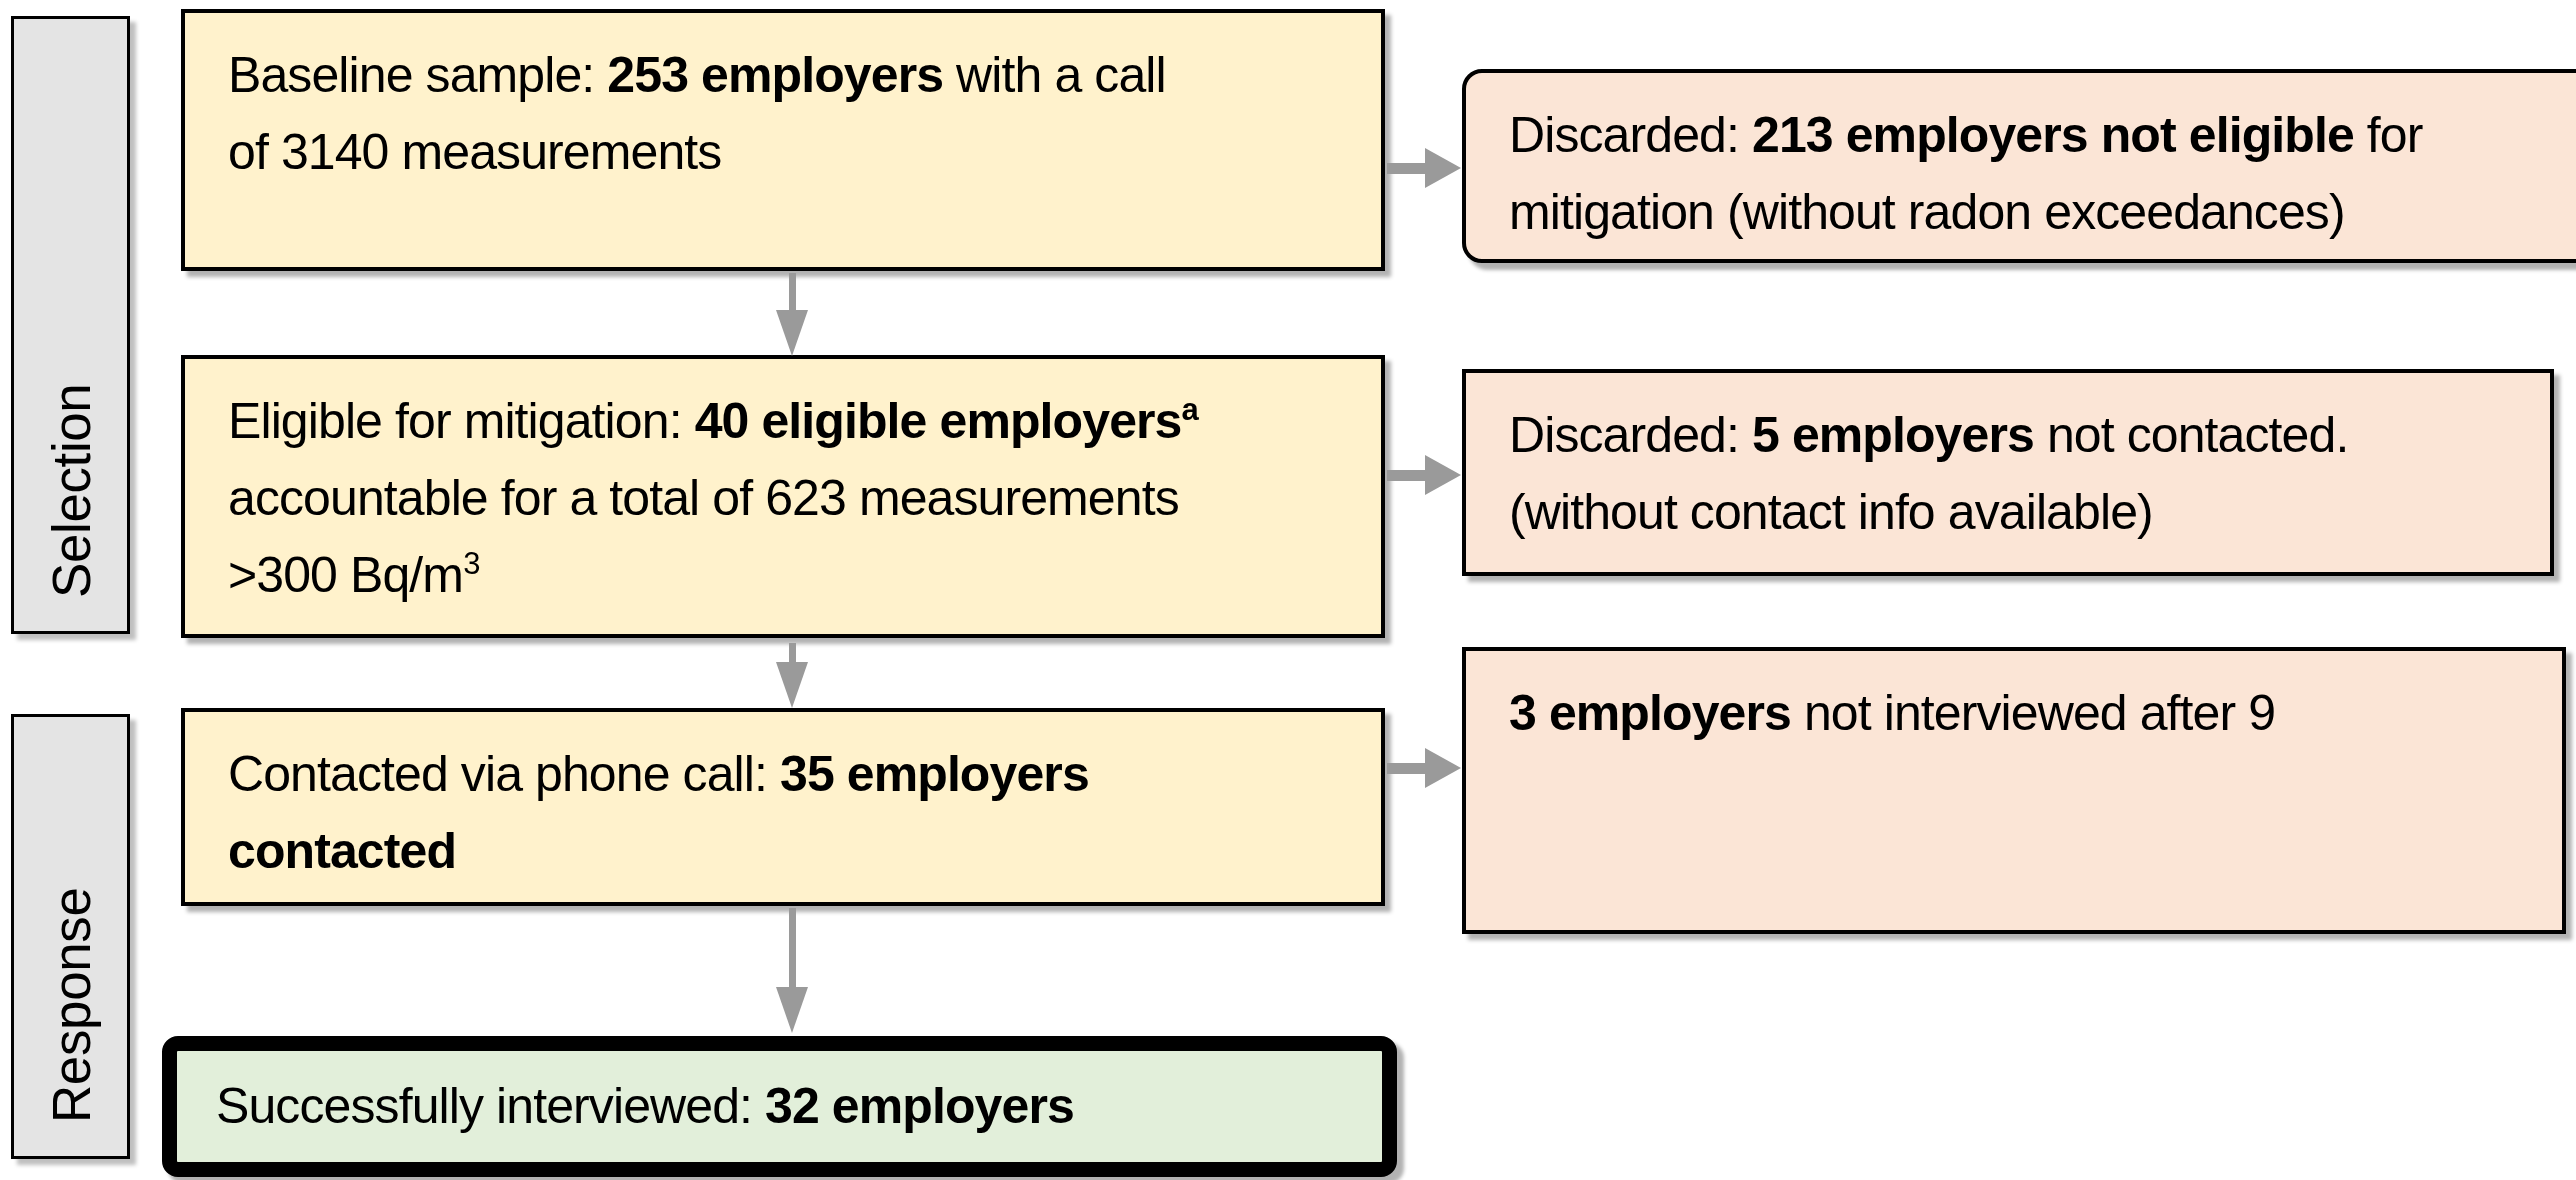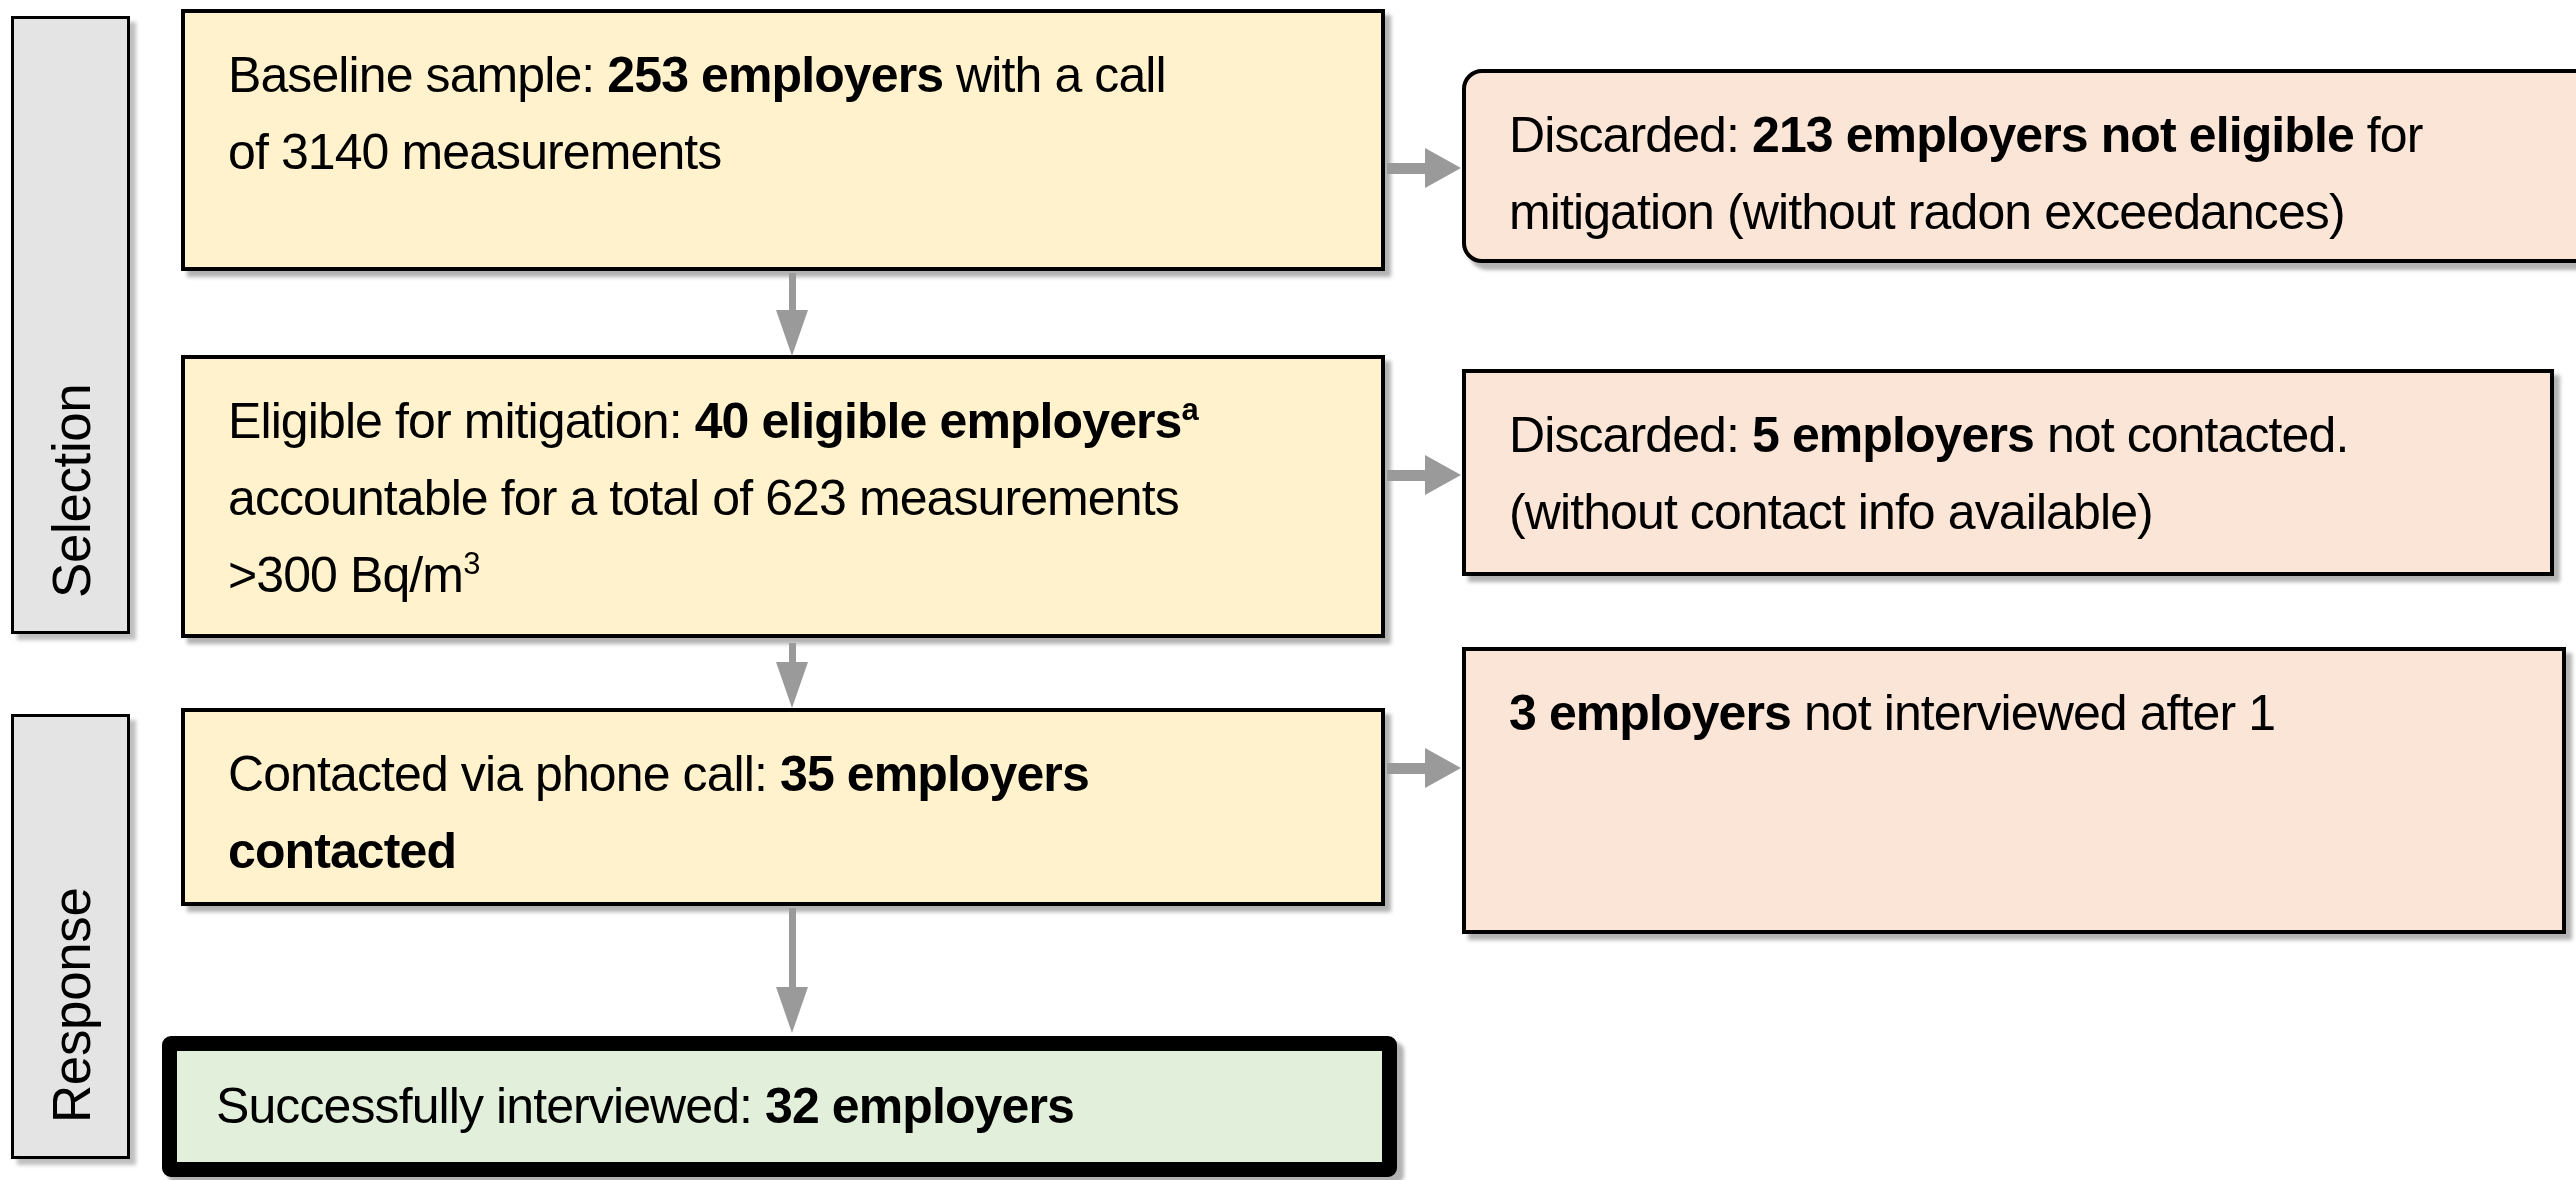--- a/index.html
+++ b/index.html
@@ -12,21 +12,21 @@
     position:absolute;
     box-sizing:border-box;
     border:4.7px solid var(--c-border,#000);
     box-shadow:6.3px 6.3px 3.9px rgba(0,0,0,0.30);
   }
   .flow{background:var(--c-flow,#FFF2CC);}
   .discard{background:var(--c-discard,#FBE5D6);}
   .final{
     background:var(--c-final,#E2EFDA);
     border-width:15.7px;
-    border-radius:9px;
+    border-radius:16px;
   }
   .stage{
     background:var(--c-stage,#E4E4E4);
     border-width:3.1px;
     box-shadow:5.5px 5.5px 3.9px rgba(0,0,0,0.25);
   }
   .box-text{
     position:absolute;left:0;top:0;right:0;bottom:0;
     padding:23.6px 11.8px 0 43px;
     font-size:50px;letter-spacing:-0.9px;line-height:77px;
@@ -105,21 +105,21 @@
 
 <div class="box discard" style="left:1462px;top:369px;width:1092px;height:207px;">
   <div class="box-text">
       <div class="tline"><span>Discarded: </span><span class="b">5 employers</span><span> not contacted.</span></div>
       <div class="tline"><span>(without contact info available)</span></div>
     </div>
 </div>
 
 <div class="box discard" style="left:1462px;top:647px;width:1104px;height:287px;">
   <div class="box-text">
-      <div class="tline"><span class="b">3 employers</span><span> not interviewed after 1</span></div>
+      <div class="tline"><span class="b">3 employers</span><span> not interviewed after 9</span></div>
     </div>
 </div>
 
 <div>
   <div class="stem-v" style="left:789px;top:273px;height:41px;"></div>
   <div class="head-down" style="left:776px;top:310px;"></div>
 </div>
 <div>
   <div class="stem-v" style="left:789px;top:643px;height:31px;"></div>
   <div class="head-down" style="left:776px;top:662px;"></div>

